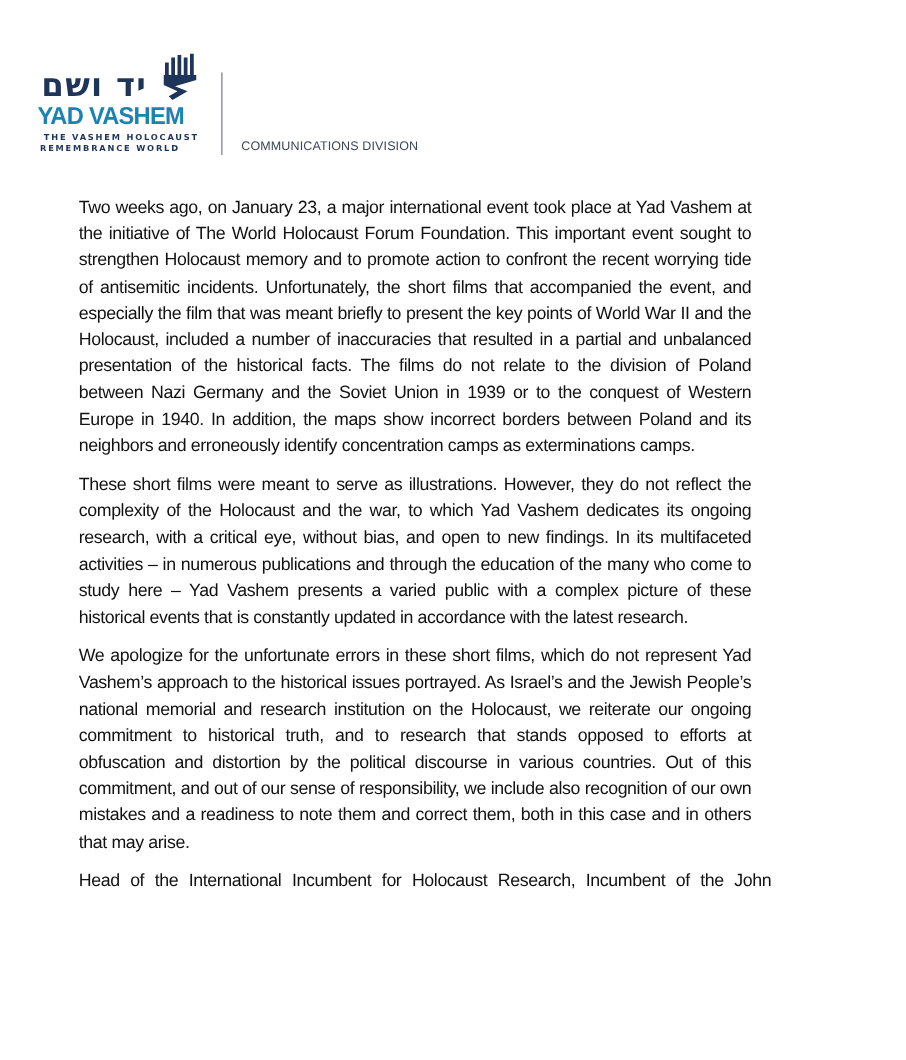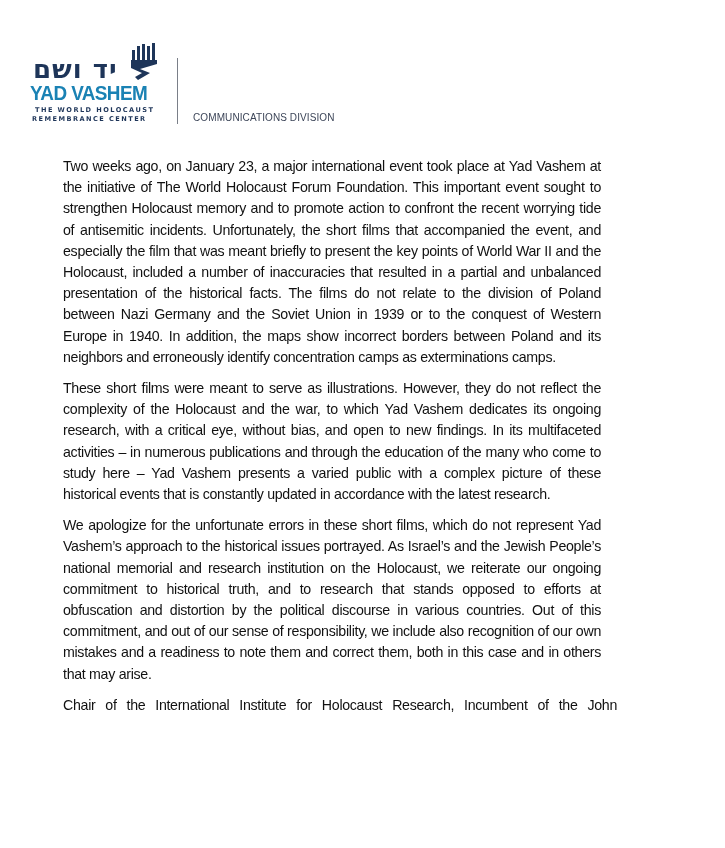--- a/index.html
+++ b/index.html
@@ -34,27 +34,27 @@
       <g fill="#1e3559">
         <rect x="4" y="8" width="3" height="12"></rect>
         <rect x="9" y="4" width="3" height="16"></rect>
         <rect x="14" y="2" width="3" height="18"></rect>
         <rect x="19" y="4" width="3" height="16"></rect>
         <rect x="24" y="1" width="3" height="19"></rect>
         <path d="M3 18 L29 18 L29 22 L12 27 L22 31 L10 38 L7 35 L14 31 L3 26 Z"></path>
       </g>
     </svg>
     <span class="logo-name">YAD VASHEM</span>
-    <span class="logo-sub1">THE WORLD HOLOCAUST</span>
-    <span class="logo-sub2">REMEMBRANCE CENTER</span>
+    <span class="logo-sub1">THE VASHEM HOLOCAUST</span>
+    <span class="logo-sub2">REMEMBRANCE WORLD</span>
   </div>
   <div class="divider"></div>
   <div class="division">COMMUNICATIONS DIVISION</div>
 </div>
 
 <div class="doc">
   <p class="para">Two weeks ago, on January 23, a major international event took place at Yad Vashem at the initiative of The World Holocaust Forum Foundation. This important event sought to strengthen Holocaust memory and to promote action to confront the recent worrying tide of antisemitic incidents. Unfortunately, the short films that accompanied the event, and especially the film that was meant briefly to present the key points of World War II and the Holocaust, included a number of inaccuracies that resulted in a partial and unbalanced presentation of the historical facts. The films do not relate to the division of Poland between Nazi Germany and the Soviet Union in 1939 or to the conquest of Western Europe in 1940. In addition, the maps show incorrect borders between Poland and its neighbors and erroneously identify concentration camps as exterminations camps.</p>
   <p class="para">These short films were meant to serve as illustrations. However, they do not reflect the complexity of the Holocaust and the war, to which Yad Vashem dedicates its ongoing research, with a critical eye, without bias, and open to new findings. In its multifaceted activities – in numerous publications and through the education of the many who come to study here – Yad Vashem presents a varied public with a complex picture of these historical events that is constantly updated in accordance with the latest research.</p>
   <p class="para">We apologize for the unfortunate errors in these short films, which do not represent Yad Vashem’s approach to the historical issues portrayed. As Israel’s and the Jewish People’s national memorial and research institution on the Holocaust, we reiterate our ongoing commitment to historical truth, and to research that stands opposed to efforts at obfuscation and distortion by the political discourse in various countries. Out of this commitment, and out of our sense of responsibility, we include also recognition of our own mistakes and a readiness to note them and correct them, both in this case and in others that may arise.</p>
   <div class="sig">
-    <span class="sig-line just">Chair of the International Institute for Holocaust Research, Incumbent of the John</span>
+    <span class="sig-line just">Head of the International Incumbent for Holocaust Research, Incumbent of the John</span>
   </div>
 </div>
 
 </body></html>

